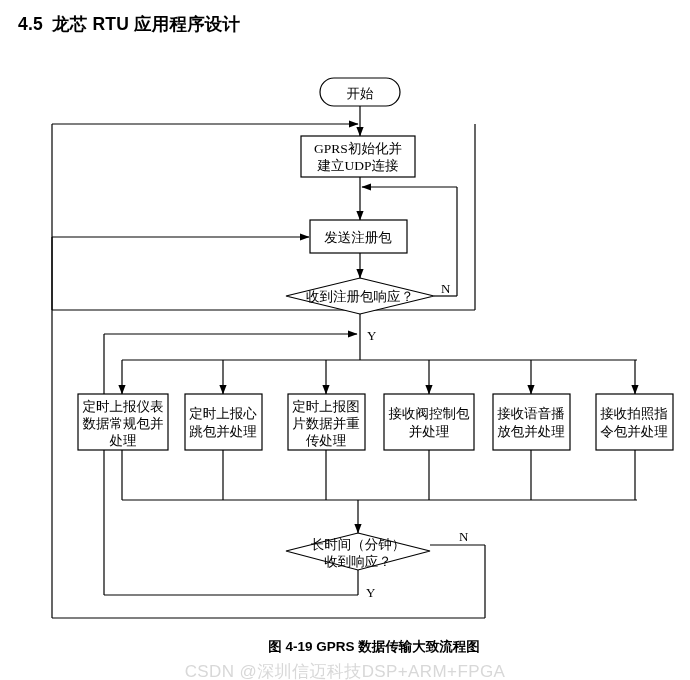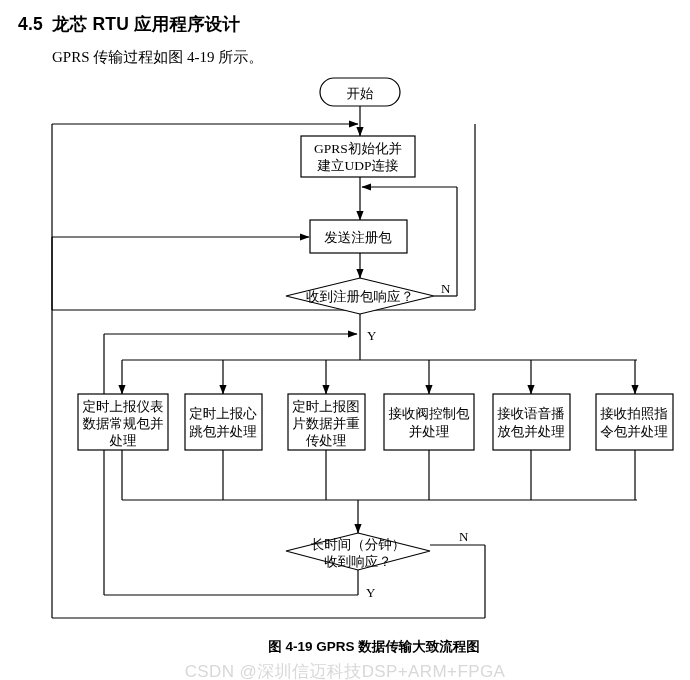--- a/index.html
+++ b/index.html
@@ -77,21 +77,20 @@
 </style>
 </head>
 <body>
 
 <div id="page">
 
   <div class="heading">
     <span class="num">4.5</span><span>龙芯 RTU 应用程序设计</span>
   </div>
 
-  <div class="intro">GPRS 传输过程如图 4-19 所示。</div>
 
   <svg class="flow" width="690" height="630" viewBox="0 0 690 630">
     <defs>
       <marker id="arr" markerWidth="9" markerHeight="9" refX="7.5" refY="3" orient="auto" markerUnits="strokeWidth">
         <path d="M0,0 L8,3 L0,6 z" fill="#000"></path>
       </marker>
     </defs>
 
     <g stroke="#000" stroke-width="1.2" fill="none">
 

